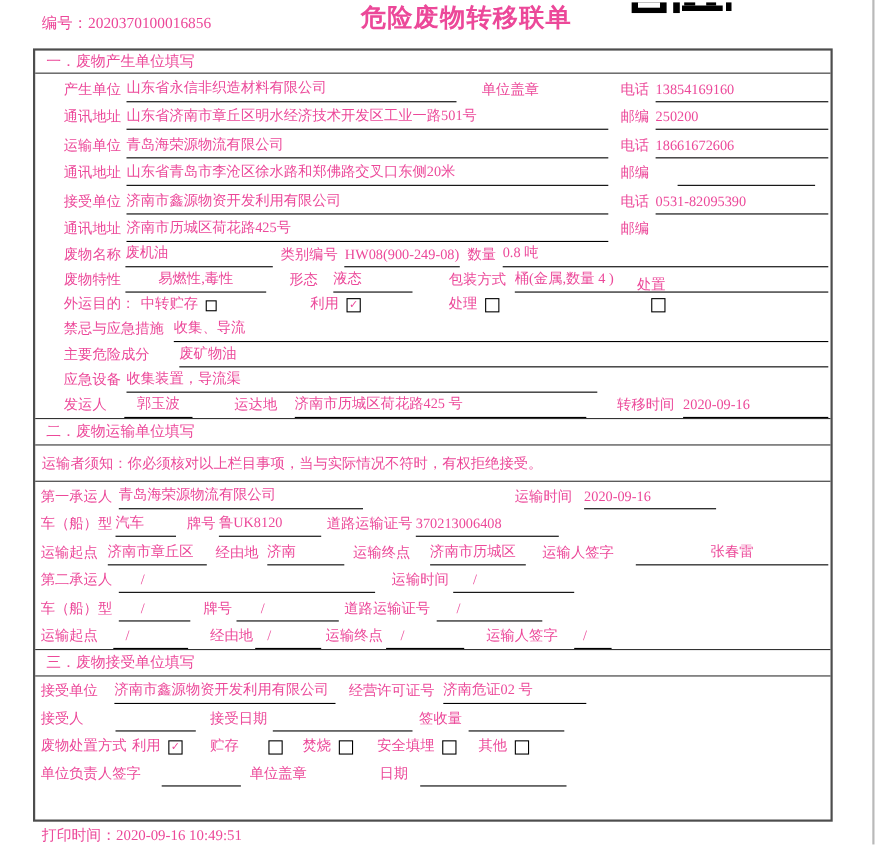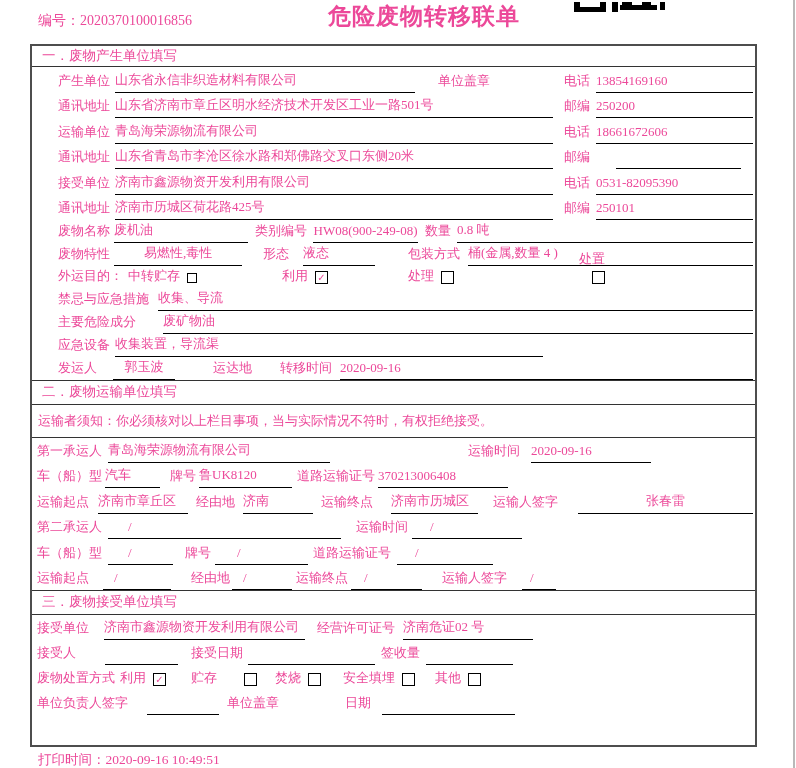--- a/index.html
+++ b/index.html
@@ -108,21 +108,20 @@
       <span class="lbl">电话</span>
       <span class="u uf" style="margin-left:6px;">0531-82095390</span>
     </div>
 
     <div class="row h1">
       <span class="left">
         <span class="lbl">通讯地址</span>
         <span class="u" style="margin-left:5px;width:438px;">济南市历城区荷花路425号</span>
       </span>
       <span class="lbl">邮编</span>
-      <span class="u uf" style="margin-left:6px;">250101</span>
     </div>
 
     <div class="row h2">
       <span class="lbl">废物名称</span>
       <span class="u" style="margin-left:4px;width:134px;">废机油</span>
       <span class="lbl" style="margin-left:7px;">类别编号</span>
       <span class="u" style="margin-left:6px;width:105px;text-align:center;">HW08(900-249-08)</span>
       <span class="lbl" style="margin-left:7px;">数量</span>
       <span class="u uf" style="margin-left:6px;">0.8 吨</span>
     </div>
@@ -170,20 +169,21 @@
 
     <div class="row h2">
       <span class="lbl">应急设备</span>
       <span class="u" style="margin-left:5px;width:428px;">收集装置，导流渠</span>
     </div>
 
     <div class="row h2">
       <span class="lbl">发运人</span>
       <span class="u" style="margin-left:16px;width:62px;text-align:center;">郭玉波</span>
       <span class="lbl" style="margin-left:38px;">运达地</span>
+      <span class="u" style="margin-left:16px;width:265px;">济南市历城区荷花路425 号</span>
       <span class="lbl" style="margin-left:28px;">转移时间</span>
       <span class="u uf" style="margin-left:8px;">2020-09-16</span>
     </div>
 
     <div class="sech mid">二．废物运输单位填写</div>
     <div class="notice n2">运输者须知：你必须核对以上栏目事项，当与实际情况不符时，有权拒绝接受。</div>
 
     <div class="row p5 h3">
       <span class="lbl">第一承运人</span>
       <span class="u" style="margin-left:6px;width:222px;">青岛海荣源物流有限公司</span>

